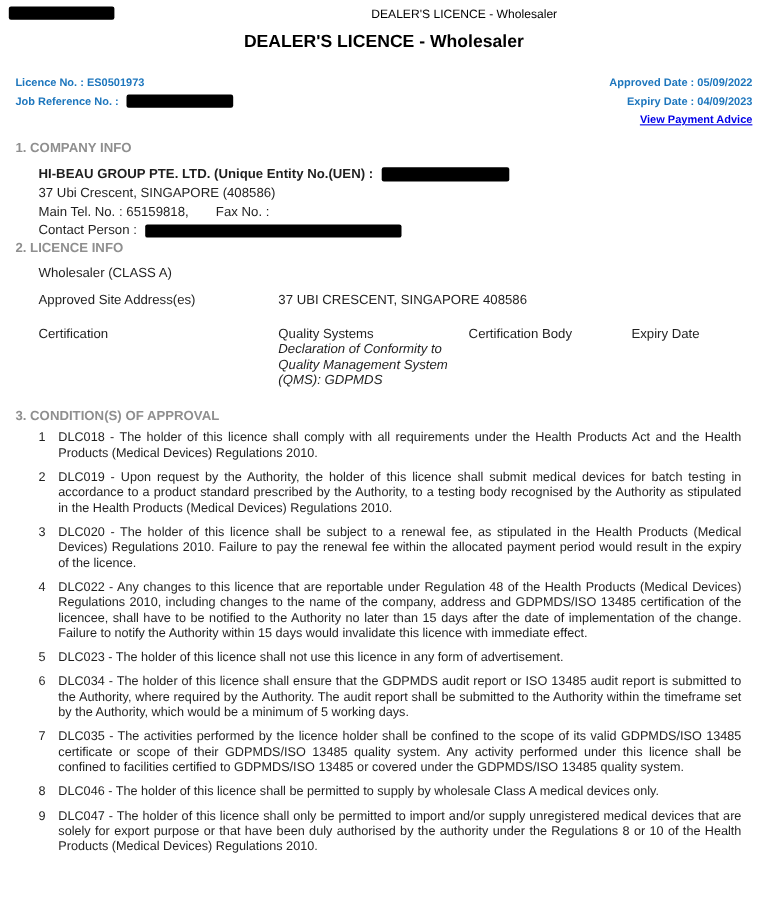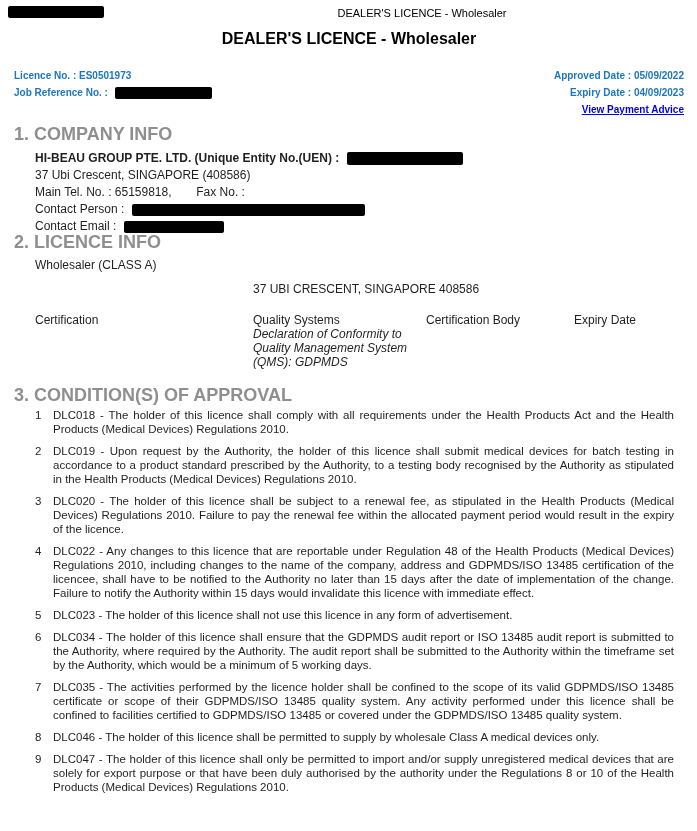--- a/index.html
+++ b/index.html
@@ -23,21 +23,21 @@
 
   
   .meta { display:flex; justify-content:space-between; margin-top:21px; font-weight:bold; font-size:10px; }
   .meta .line { margin:0 0 4px; line-height:13px; }
   .meta-left { color:#1d76bd; }
   .meta-right { color:#1d76bd; text-align:right; }
   .redact-jobref { width:97px; height:12px; margin-left:4px; }
   .payment-link { color:#0000e8; text-decoration:underline; cursor:pointer; }
 
   
-  .sec-head { color:#8f8f8f; font-weight:bold; font-size:18px; line-height:13px; margin:0; }
+  .sec-head { color:#8f8f8f; font-weight:bold; font-size:12px; line-height:13px; margin:0; }
   .sec1 { margin-top:8px; }
   .sec2 { margin-top:1px; }
   .sec3 { margin-top:20px; }
 
   .indent { margin-left:21px; }
 
   
   .company { margin-top:9px; }
   .company .row { line-height:17px; }
   .company-name { font-weight:bold; }
@@ -108,31 +108,28 @@
     <div class="row">37 Ubi Crescent, SINGAPORE (408586)</div>
     <div class="row">
       <span>Main Tel. No. : 65159818,</span>
       <span class="fax-gap"></span>
       <span>Fax No. :</span>
     </div>
     <div class="row">
       <span>Contact Person :</span>
       <span class="redact redact-person"></span>
     </div>
-    <div class="row">
-      <span>Contact Email :</span>
-      <span class="redact redact-email"></span>
-    </div>
   </div>
 
   <div class="sec-head sec2">2. LICENCE INFO</div>
   <div class="indent">
     <div class="wholesaler">Wholesaler (CLASS A)</div>
 
     <div class="grid4 siterow">
+      <div class="cell">Approved Site Address(es)</div>
       <div class="cell" style="grid-column:2 / span 3;">37 UBI CRESCENT, SINGAPORE 408586</div>
     </div>
 
     <div class="cert-table">
       <div class="grid4">
         <div class="cell">Certification</div>
         <div class="cell">Quality Systems</div>
         <div class="cell">Certification Body</div>
         <div class="cell">Expiry Date</div>
       </div>

